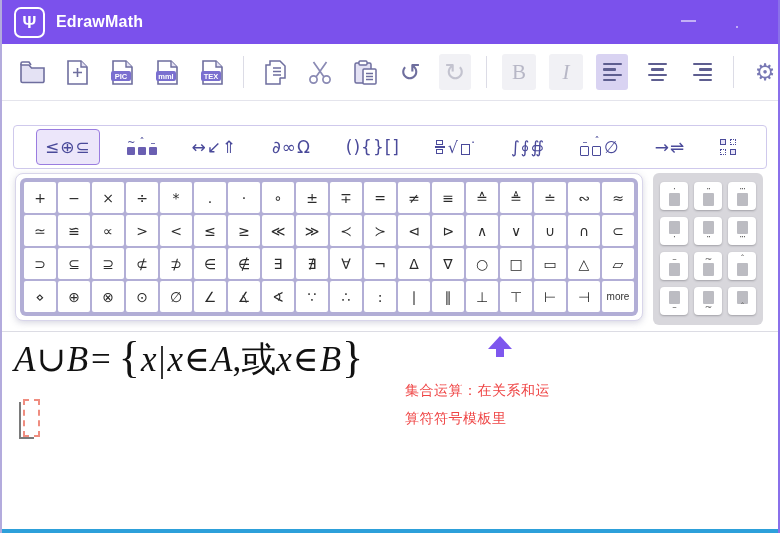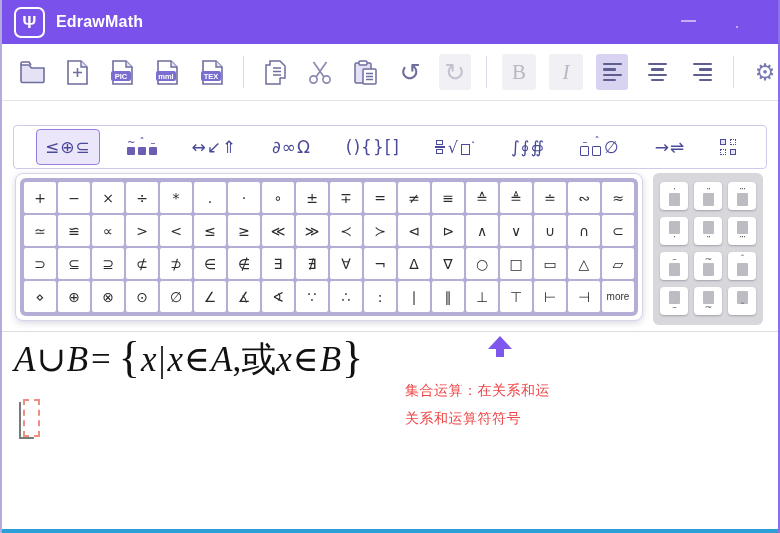--- a/index.html
+++ b/index.html
@@ -442,19 +442,19 @@
       <span class="op">∈</span>
       <span class="it ">B</span>
       <span class="br">}</span>
     </div>
   <div class="uparrow">
     <span class="tri"></span>
       <span class="stem"></span>
   </div>
   <div class="annotation">
     <div>集合运算：在关系和运</div>
-    <div>关系和运算符符号</div>
+    <div>算符符号模板里</div>
   </div>
   <div class="cursorL"></div>
   <div class="placeholder"></div>
 
   <div class="bottombar"></div>
 </div>
 
 </body></html>

